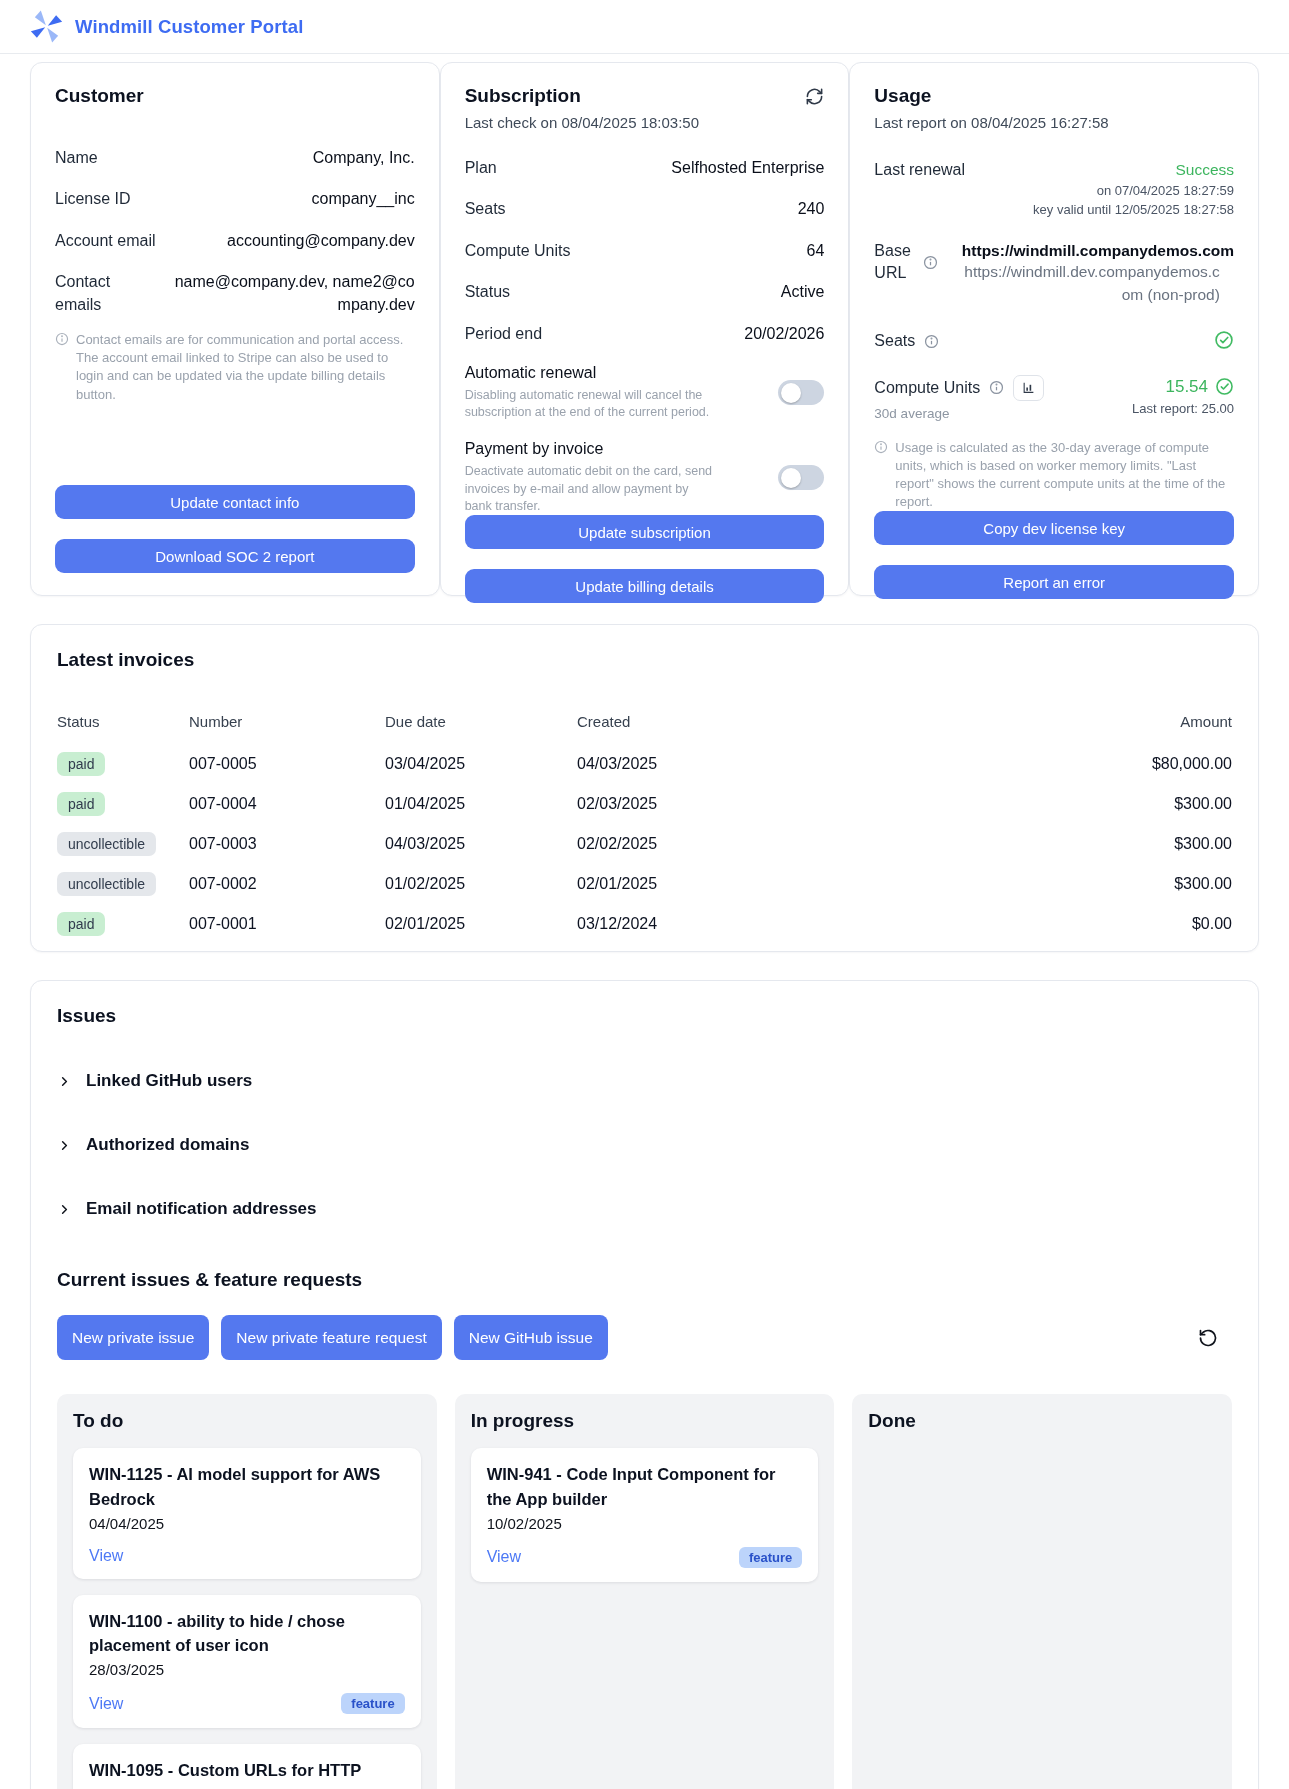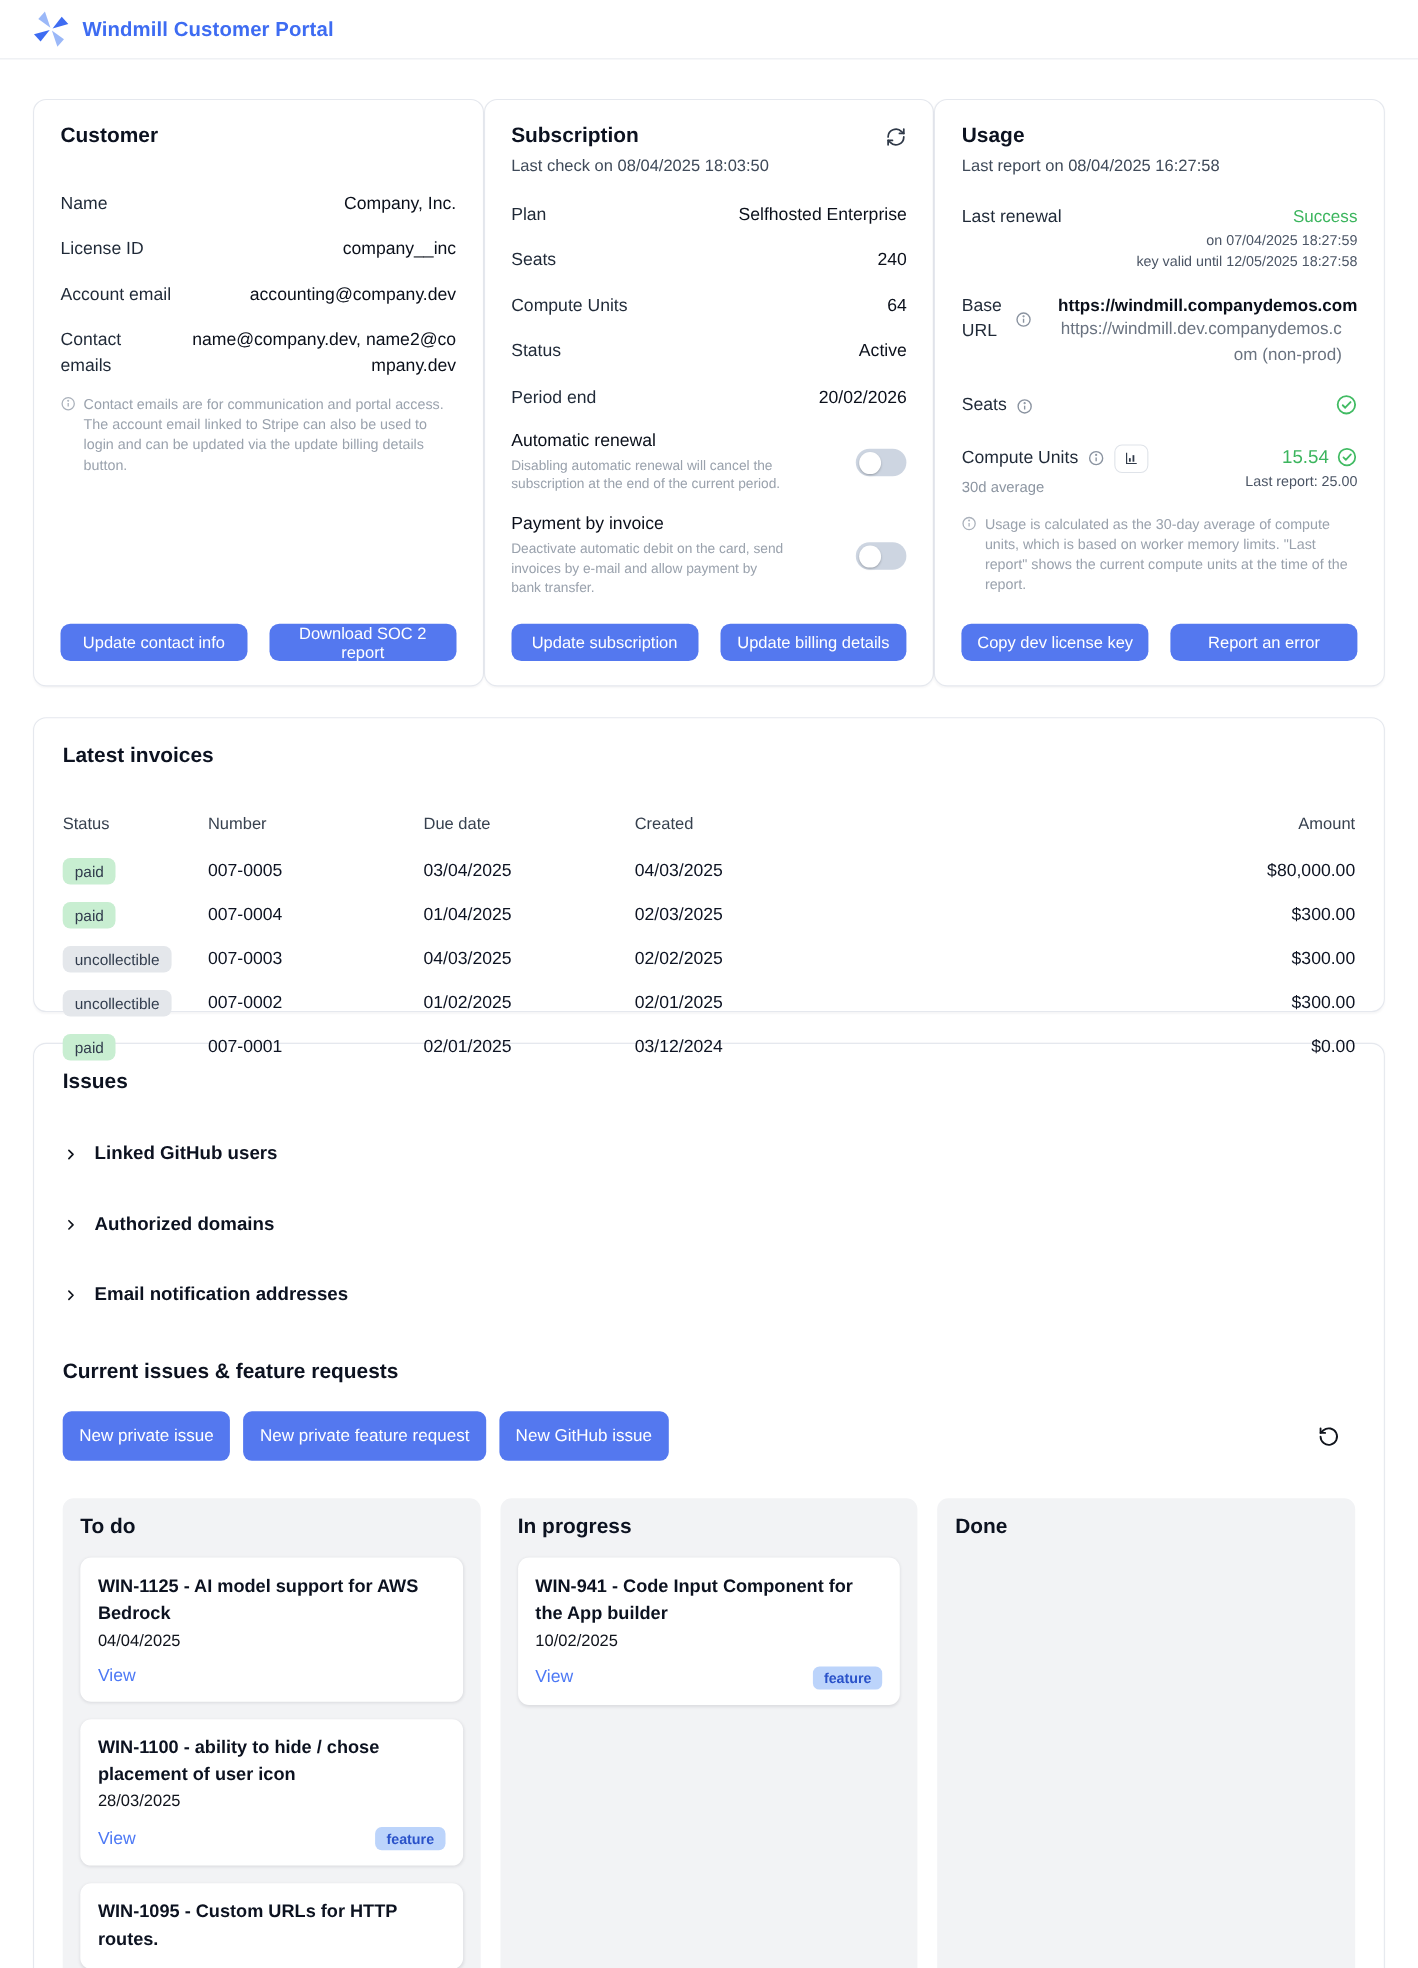--- a/index.html
+++ b/index.html
@@ -7,55 +7,55 @@
   body {
     width:1289px; height:1789px; overflow:hidden; background:#fff;
     font-family:"Liberation Sans","DejaVu Sans",sans-serif; color:#0c1220;
   }
   
   .topbar { height:54px; border-bottom:1px solid #e8ebef; display:flex; align-items:center; gap:12px; padding-left:30px; }
   .brand-title { color:#3e6cf2; font-weight:700; font-size:18.5px; letter-spacing:.1px; }
   
   main { width:1229px; margin-left:30px; }
   .card { background:#fff; border:1px solid #e5e8ee; border-radius:12px; box-shadow:0 1px 2px rgba(16,24,40,.04); }
-  .row3 { display:flex; margin-top:36px; }
+  .row3 { display:flex; margin-top:8px; }
   .topcard { flex:1; height:534px; padding:22px 24px; display:flex; flex-direction:column; }
   .card-title { margin:0; font-size:19px; font-weight:700; color:#0c1220; }
   .card-sub { margin-top:7px; font-size:15px; color:#3f4a59; }
   .head-row { display:flex; justify-content:space-between; align-items:flex-start; }
   
   .kv-group { margin-top:40px; }
   .kv-group.tight { margin-top:26px; }
   .kv { display:flex; justify-content:space-between; align-items:flex-start; margin-top:19px; font-size:16px; line-height:1.4; }
   .kv:first-child { margin-top:0; }
   .kv .k { color:#1f2937; display:flex; align-items:center; gap:9px; }
   .kv .v { color:#0a0f1a; text-align:right; max-width:62%; }
   .v.break { word-break:break-all; max-width:240px; }
   .note { display:flex; gap:7px; margin-top:15px; color:#9aa2ad; font-size:13px; line-height:1.4; }
   .note svg { flex:none; margin-top:1px; }
   
   .btn { display:block; width:100%; height:34px; background:#5478ef; color:#fff; border:none; border-radius:9px; font-size:15px; font-weight:500; font-family:inherit; cursor:pointer; }
-  .btn-stack { margin-top:auto; display:flex; flex-direction:row; gap:20px; }
+  .btn-stack { margin-top:auto; display:flex; flex-direction:column; gap:20px; }
   
   .toggle-block { display:flex; justify-content:space-between; align-items:center; margin-top:19px; }
   .toggle-label { font-size:16px; color:#0a0f1a; }
   .toggle-desc { margin-top:5px; font-size:12.5px; color:#9aa2ad; line-height:1.38; max-width:252px; }
   .switch { width:46px; height:25px; border-radius:13px; background:#cdd5e1; position:relative; flex:none; cursor:pointer; }
   .switch::after { content:""; position:absolute; top:2.5px; left:3px; width:20px; height:20px; border-radius:50%; background:#fff; box-shadow:0 1px 2px rgba(0,0,0,.25); }
   
   .u-right { text-align:right; }
   .success { color:#3cb55e; font-size:15.5px; font-weight:500; }
   .u-small { font-size:13px; color:#4b5565; line-height:1.5; }
   .url-main { font-weight:700; font-size:15.5px; color:#0a0f1a; }
   .url-sec { color:#6a7380; font-size:15.5px; line-height:1.45; word-break:break-all; max-width:258px; }
   .cu-val { color:#3cb55e; font-size:17px; font-weight:500; display:flex; gap:7px; align-items:center; justify-content:flex-end; }
   .sub-label { font-size:13.5px; color:#8d96a2; margin-top:4px; }
   .chart-btn { width:31px; height:26px; border:1px solid #dfe3e9; background:#fff; border-radius:7px; display:inline-flex; align-items:center; justify-content:center; cursor:pointer; }
   
-  .invoices { margin-top:28px; padding:24px 26px; height:268px; }
+  .invoices { margin-top:28px; padding:24px 26px; height:328px; }
   .inv-table { width:100%; border-collapse:collapse; margin-top:42px; }
   .inv-table th { text-align:left; font-weight:400; color:#37414f; font-size:15px; padding:0 0 14px; }
   .inv-table td { font-size:16px; color:#0d1322; padding:8px 0; }
   .inv-table th.num, .inv-table td.num { text-align:right; }
   .badge { display:inline-block; padding:4px 11px; border-radius:7px; font-size:14px; color:#313c4d; }
   .badge.green { background:#c8eed1; }
   .badge.gray { background:#e4e7eb; }
   
   .issues-card { margin-top:28px; padding:24px 26px; }
   .collapse-row { display:flex; gap:14px; align-items:center; margin-top:44px; font-weight:700; font-size:17px; cursor:pointer; }

